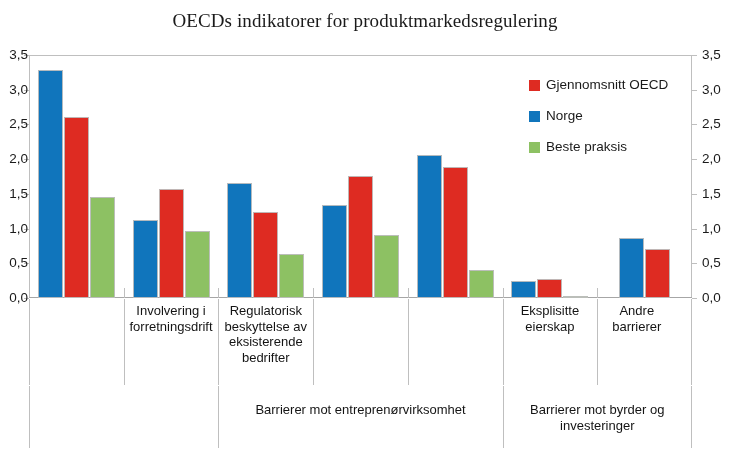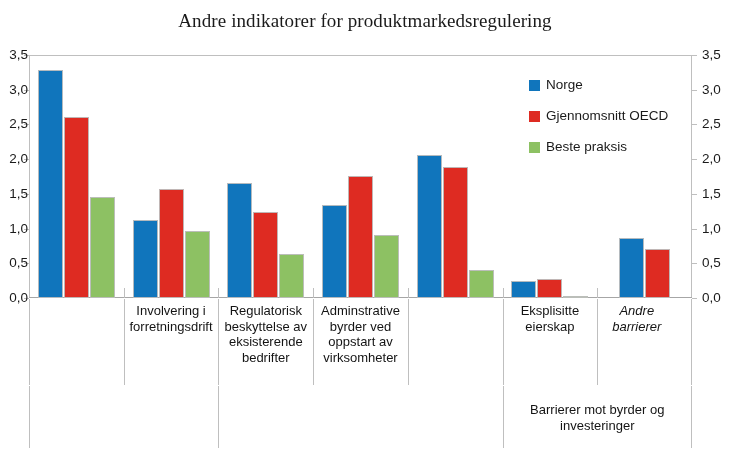--- a/index.html
+++ b/index.html
@@ -172,21 +172,21 @@
   .legend-label {
     font-size: 13.5px;
     color: #1a1a1a;
     white-space: nowrap;
     line-height: 1;
   }
 </style>
 </head>
 <body>
 
-<div id="chart-title">Andre indikatorer for produktmarkedsregulering</div>
+<div id="chart-title">OECDs indikatorer for produktmarkedsregulering</div>
 
 <div id="plot-frame">
   <div class="axis-line-top"></div>
   <div class="axis-line-v" style="left:0"></div>
   <div class="axis-line-v" style="right:0"></div>
   <div class="axis-line-bottom"></div>
   <div id="ticks">
       <div class="tick left" style="top: 243px;"></div>
       <div class="tick right" style="top: 243px;"></div>
       <div class="tick left" style="top: 208.286px;"></div>
@@ -259,60 +259,57 @@
     <div class="cat-cell" style="left: 189.429px; width: 94.7143px;">
       <div class="cat-text">Regulatorisk
 beskyttelse av
 eksisterende
 bedrifter</div>
     </div>
     <div class="cat-cell" style="left: 94.7143px; width: 94.7143px;">
       <div class="cat-text">Involvering i
 forretningsdrift</div>
     </div>
-    <div class="cat-cell" style="left: 284.143px; width: 94.7143px;">
-      <div class="cat-text">Adminstrative
-byrder ved
-oppstart av
-virksomheter</div>
-    </div>
     <div class="cat-cell" style="left: 473.571px; width: 94.7143px;">
       <div class="cat-text">Eksplisitte
 eierskap</div>
     </div>
-    <div class="cat-cell" style="left: 568.286px; width: 79px; font-style: italic;">
+    <div class="cat-cell" style="left: 568.286px; width: 79px;">
       <div class="cat-text">Andre barrierer</div>
     </div>
     <div class="band-sep" style="left: 0px; height: 86px;"></div>
     <div class="band-sep" style="left: 95px; height: 86px;"></div>
     <div class="band-sep" style="left: 189px; height: 86px;"></div>
     <div class="band-sep" style="left: 284px; height: 86px;"></div>
     <div class="band-sep" style="left: 379px; height: 86px;"></div>
     <div class="band-sep" style="left: 474px; height: 86px;"></div>
     <div class="band-sep" style="left: 568px; height: 86px;"></div>
     <div class="band-sep" style="left: 662px; height: 86px;"></div>
   </div>
 
 <div id="group-band">
+    <div class="grp-cell" style="left: 189.429px; width: 284.143px;">
+      <div class="grp-text">Barrierer mot entreprenørvirksomhet</div>
+    </div>
     <div class="grp-cell" style="left: 473.571px; width: 189.429px;">
       <div class="grp-text">Barrierer mot byrder og
 investeringer</div>
     </div>
     <div class="band-sep" style="left: 0px; height: 62px;"></div>
     <div class="band-sep" style="left: 189px; height: 62px;"></div>
     <div class="band-sep" style="left: 474px; height: 62px;"></div>
     <div class="band-sep" style="left: 662px; height: 62px;"></div>
   </div>
 
 <div id="legend">
     <div class="legend-row">
+      <span class="legend-swatch" style="background: rgb(222, 43, 34);"></span>
+      <span class="legend-label">Gjennomsnitt OECD</span>
+    </div>
+    <div class="legend-row">
       <span class="legend-swatch" style="background: rgb(16, 117, 188);"></span>
       <span class="legend-label">Norge</span>
-    </div>
-    <div class="legend-row">
-      <span class="legend-swatch" style="background: rgb(222, 43, 34);"></span>
-      <span class="legend-label">Gjennomsnitt OECD</span>
     </div>
     <div class="legend-row">
       <span class="legend-swatch" style="background: rgb(141, 193, 99);"></span>
       <span class="legend-label">Beste praksis</span>
     </div>
   </div>
 
 </body></html>

